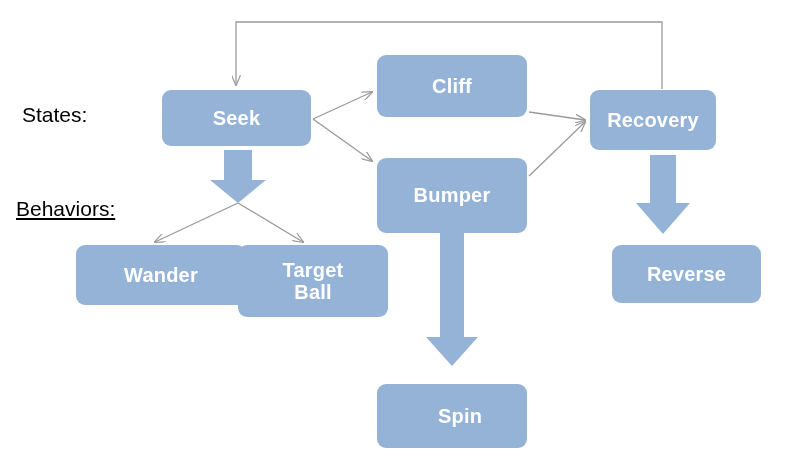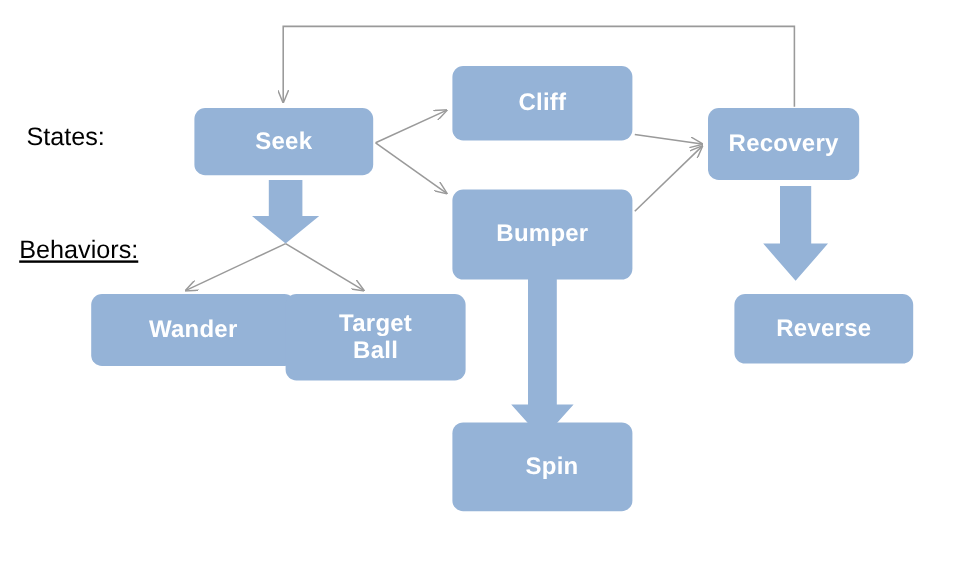--- a/index.html
+++ b/index.html
@@ -110,15 +110,15 @@
 
   <div class="node" style="left:590px; top:90px; width:126px; height:60px;">Recovery</div>
 
   <div class="node" style="left:76px; top:245px; width:170px; height:60px;">Wander</div>
 
   <div class="node" style="left:238px; top:245px; width:150px; height:72px; white-space:pre-line;">Target
 Ball</div>
 
   <div class="node" style="left:612px; top:245px; width:149px; height:58px;">Reverse</div>
 
-  <div class="node" style="left:377px; top:352px; width:150px; height:74px;padding-left:16px;">Spin</div>
+  <div class="node" style="left:377px; top:384px; width:150px; height:64px;padding-left:16px;">Spin</div>
 
 </div>
 
 </body></html>

